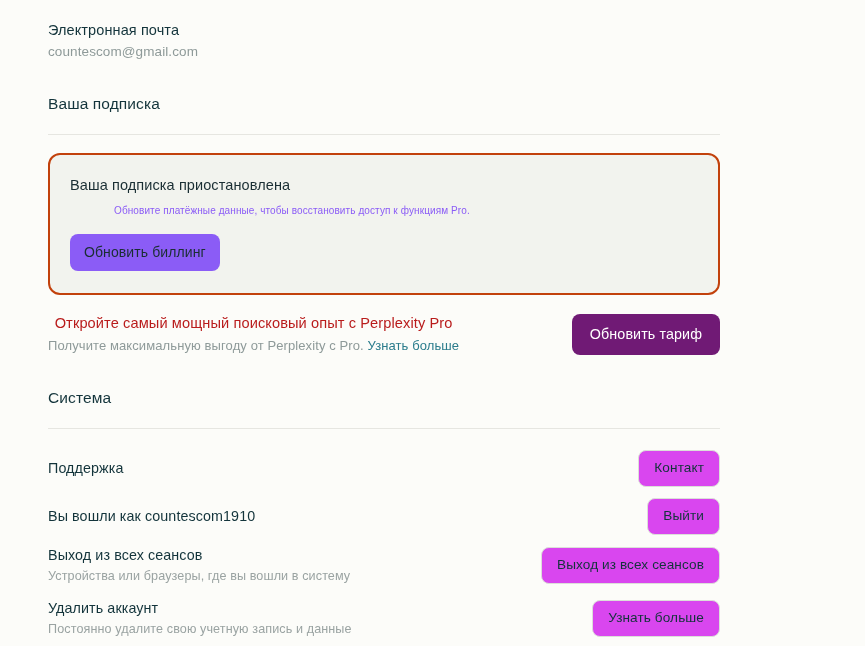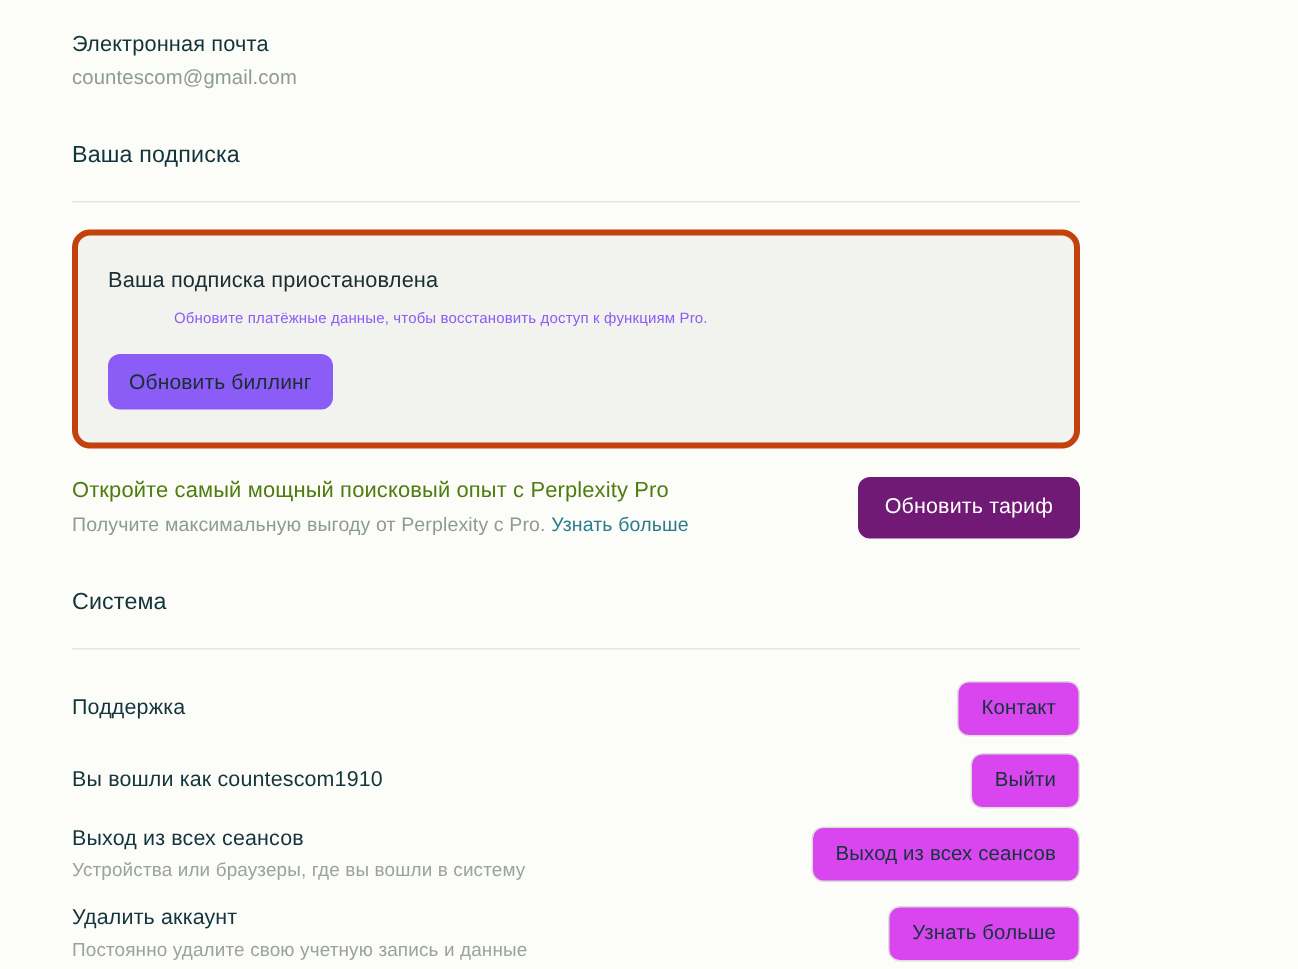--- a/index.html
+++ b/index.html
@@ -64,21 +64,21 @@
     background: #E6E6E1;
     width: 672px;
     margin-top: 19px;
   }
 
   
   .alert-card {
     margin-top: 18px;
     width: 672px;
     background: #F2F3EE;
-    border: 4px solid #c2410c;
+    border: 2px solid #c2410c;
     border-radius: 12px;
     padding: 20px 20px 22px 20px;
   }
   .alert-title {
     font-size: 14.5px;
     line-height: 20px;
     color: #1A2E33;
     letter-spacing: 0.1px;
   }
   .alert-desc {
@@ -109,22 +109,23 @@
     margin-top: 18px;
     width: 672px;
     display: flex;
     align-items: center;
     justify-content: space-between;
   }
   .pro-text-wrap { padding-right: 16px; }
   .pro-title {
     font-size: 14.6px;
     line-height: 20px;
-    color: #4d7c0f;
-    letter-spacing: 0.1px;
+    color: #b91c1c;
+    letter-spacing: 0.1px;
+    text-align: center;
   }
   .pro-sub {
     font-size: 13px;
     line-height: 19px;
     color: #8E9A99;
     margin-top: 3px;
     letter-spacing: 0.1px;
   }
   .pro-link {
     color: #2B7C8C;

